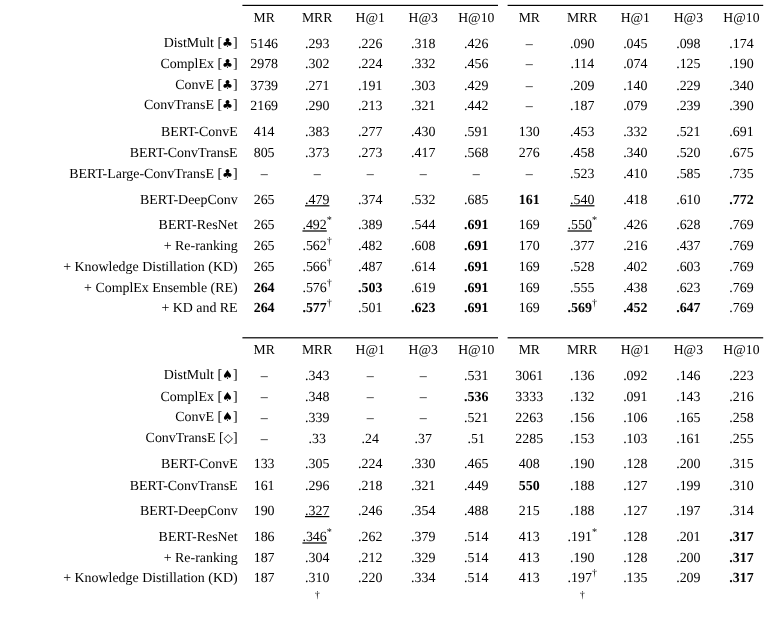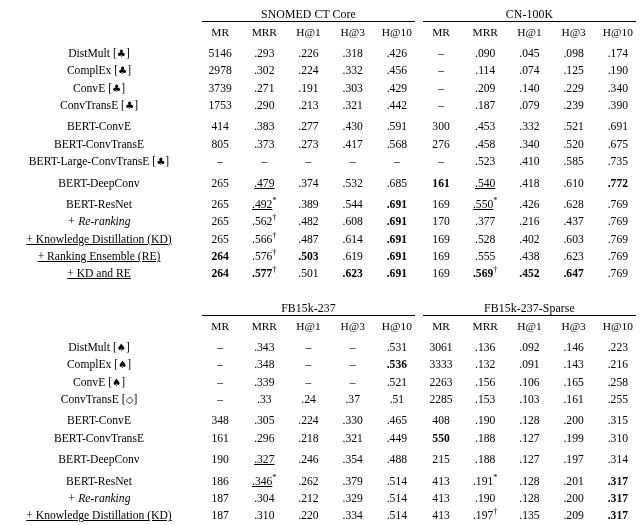--- a/index.html
+++ b/index.html
@@ -22,21 +22,21 @@
     padding:0;margin:0;border:0;
     font-weight:normal;
     vertical-align:bottom;
     white-space:nowrap;
   }
 
   
   col.c-label{width:198px;}
   col.c-num{width:44.2px;}
 
-  .lbl{ text-align:center; padding-left:6px; font-size:11.6px; }
+  .lbl{ text-align:right; padding-left:6px; font-size:11.6px; }
   .num{ text-align:center; font-size:11.6px; }
 
   
   .grp{ text-align:center; font-weight:bold; font-size:11.8px; letter-spacing:.1px;}
   .grp-rule{ height:1px; }
   .grp-rule div{ height:1px; background:#000; margin:0 4px;}
   .colhead{ text-align:center; font-size:11.4px; }
 
   
   .rule-top td{ border-top:1.4px solid #000; }
@@ -44,22 +44,22 @@
   .rule-bottom td{ border-top:1.4px solid #000; }
 
   tr.datarow td{ height:17.4px; }
   tr.headrow td{ height:16px; }
   tr.grprow td{ height:17px; }
 
   .b{font-weight:bold;}
   .u{ text-decoration:underline; text-underline-offset:1.2px; }
   .mark{ font-size:8.5px; vertical-align:super; line-height:0; }
 
-  .ind1{ padding-left:24px;font-style:italic; }
-  .ind2{ padding-left:38px;text-decoration:underline; }
+  .ind1{ padding-left:24px; }
+  .ind2{ padding-left:38px; }
 
   .suit{ font-family:"DejaVu Sans",sans-serif; font-size:10.2px; }
 
   .spacer-between{ height:12px; }
 </style>
 </head>
 <body>
 
 <div class="page">
   <div id="tables-root">
@@ -83,25 +83,20 @@
             <td style="height: 4px;"></td>
             <td style="height: 4px;"></td>
             <td style="height: 4px;"></td>
             <td style="height: 4px;"></td>
             <td style="height: 4px;"></td>
             <td style="height: 4px;"></td>
             <td style="height: 4px;"></td>
             <td style="height: 4px;"></td>
             <td style="height: 4px;"></td>
             <td style="height: 4px;"></td>
-          </tr>
-          <tr class="grprow">
-            <td></td>
-            <td class="grp" colspan="5">SNOMED CT Core</td>
-            <td class="grp" colspan="5">CN-100K</td>
           </tr>
           <tr class="grp-rule">
             <td></td>
             <td colspan="5">
               <div></div>
             </td>
             <td colspan="5">
               <div></div>
             </td>
           </tr>
@@ -165,21 +160,21 @@
             <td class="num"><span class="">.303</span></td>
             <td class="num"><span class="">.429</span></td>
             <td class="num"><span class="">–</span></td>
             <td class="num"><span class="">.209</span></td>
             <td class="num"><span class="">.140</span></td>
             <td class="num"><span class="">.229</span></td>
             <td class="num"><span class="">.340</span></td>
           </tr>
           <tr class="datarow">
             <td class="lbl"><span>ConvTransE</span><span> [<span class="suit">♣</span>]</span></td>
-            <td class="num"><span class="">1753</span></td>
+            <td class="num"><span class="">2169</span></td>
             <td class="num"><span class="">.290</span></td>
             <td class="num"><span class="">.213</span></td>
             <td class="num"><span class="">.321</span></td>
             <td class="num"><span class="">.442</span></td>
             <td class="num"><span class="">–</span></td>
             <td class="num"><span class="">.187</span></td>
             <td class="num"><span class="">.079</span></td>
             <td class="num"><span class="">.239</span></td>
             <td class="num"><span class="">.390</span></td>
           </tr>
@@ -196,21 +191,21 @@
             <td style="height: 4px;"></td>
             <td style="height: 4px;"></td>
           </tr>
           <tr class="datarow">
             <td class="lbl"><span>BERT-ConvE</span></td>
             <td class="num"><span class="">414</span></td>
             <td class="num"><span class="">.383</span></td>
             <td class="num"><span class="">.277</span></td>
             <td class="num"><span class="">.430</span></td>
             <td class="num"><span class="">.591</span></td>
-            <td class="num"><span class="">300</span></td>
+            <td class="num"><span class="">130</span></td>
             <td class="num"><span class="">.453</span></td>
             <td class="num"><span class="">.332</span></td>
             <td class="num"><span class="">.521</span></td>
             <td class="num"><span class="">.691</span></td>
           </tr>
           <tr class="datarow">
             <td class="lbl"><span>BERT-ConvTransE</span></td>
             <td class="num"><span class="">805</span></td>
             <td class="num"><span class="">.373</span></td>
             <td class="num"><span class="">.273</span></td>
@@ -307,21 +302,21 @@
             <td class="num"><span class="">.487</span></td>
             <td class="num"><span class="">.614</span></td>
             <td class="num"><span class="b">.691</span></td>
             <td class="num"><span class="">169</span></td>
             <td class="num"><span class="">.528</span></td>
             <td class="num"><span class="">.402</span></td>
             <td class="num"><span class="">.603</span></td>
             <td class="num"><span class="">.769</span></td>
           </tr>
           <tr class="datarow">
-            <td class="lbl ind2"><span>+ Ranking Ensemble (RE)</span></td>
+            <td class="lbl ind2"><span>+ ComplEx Ensemble (RE)</span></td>
             <td class="num"><span class="b">264</span></td>
             <td class="num"><span class="">.576</span><span class="mark">†</span></td>
             <td class="num"><span class="b">.503</span></td>
             <td class="num"><span class="">.619</span></td>
             <td class="num"><span class="b">.691</span></td>
             <td class="num"><span class="">169</span></td>
             <td class="num"><span class="">.555</span></td>
             <td class="num"><span class="">.438</span></td>
             <td class="num"><span class="">.623</span></td>
             <td class="num"><span class="">.769</span></td>
@@ -375,25 +370,20 @@
             <td style="height: 4px;"></td>
             <td style="height: 4px;"></td>
             <td style="height: 4px;"></td>
             <td style="height: 4px;"></td>
             <td style="height: 4px;"></td>
             <td style="height: 4px;"></td>
             <td style="height: 4px;"></td>
             <td style="height: 4px;"></td>
             <td style="height: 4px;"></td>
             <td style="height: 4px;"></td>
-          </tr>
-          <tr class="grprow">
-            <td></td>
-            <td class="grp" colspan="5">FB15k-237</td>
-            <td class="grp" colspan="5">FB15k-237-Sparse</td>
           </tr>
           <tr class="grp-rule">
             <td></td>
             <td colspan="5">
               <div></div>
             </td>
             <td colspan="5">
               <div></div>
             </td>
           </tr>
@@ -483,21 +473,21 @@
             <td style="height: 4px;"></td>
             <td style="height: 4px;"></td>
             <td style="height: 4px;"></td>
             <td style="height: 4px;"></td>
             <td style="height: 4px;"></td>
             <td style="height: 4px;"></td>
             <td style="height: 4px;"></td>
           </tr>
           <tr class="datarow">
             <td class="lbl"><span>BERT-ConvE</span></td>
-            <td class="num"><span class="">348</span></td>
+            <td class="num"><span class="">133</span></td>
             <td class="num"><span class="">.305</span></td>
             <td class="num"><span class="">.224</span></td>
             <td class="num"><span class="">.330</span></td>
             <td class="num"><span class="">.465</span></td>
             <td class="num"><span class="">408</span></td>
             <td class="num"><span class="">.190</span></td>
             <td class="num"><span class="">.128</span></td>
             <td class="num"><span class="">.200</span></td>
             <td class="num"><span class="">.315</span></td>
           </tr>

